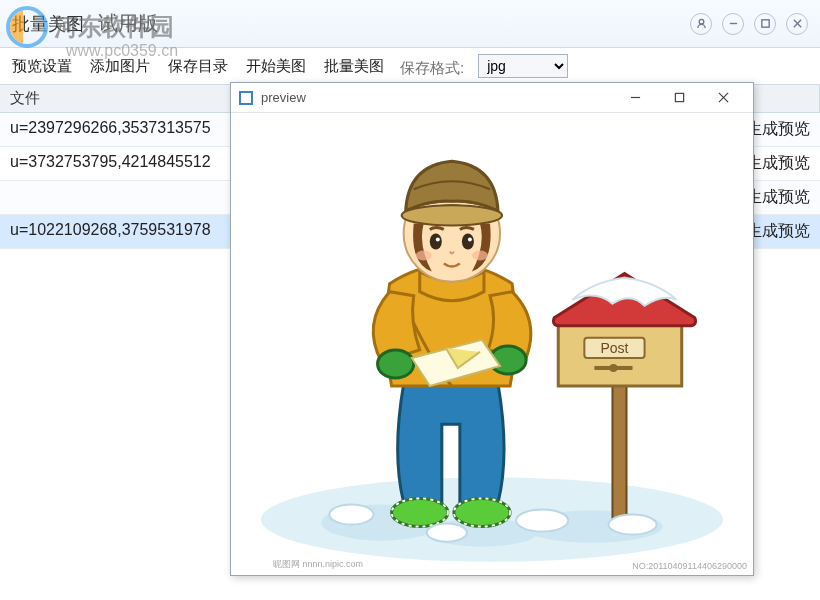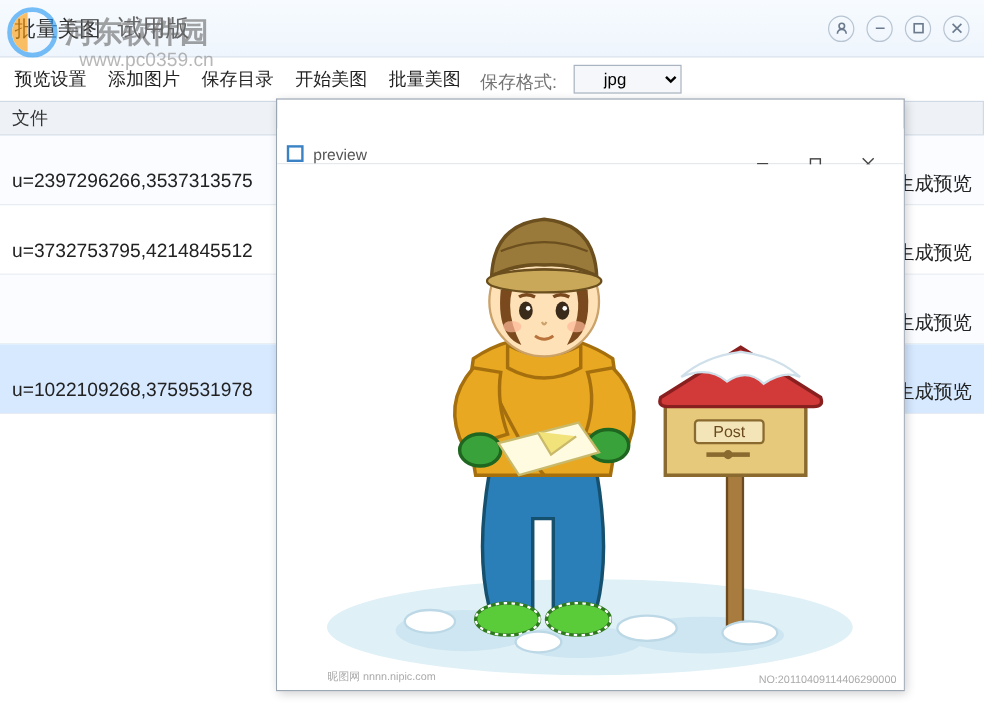--- a/index.html
+++ b/index.html
@@ -15,37 +15,37 @@
 
 .watermark { position: absolute; left: 6px; top: 6px; display: flex; align-items: center; font-size: 24px; font-weight: 700; color: #666; opacity: 0.6; pointer-events: none; z-index: 5; }
 .watermark .logo { width: 42px; height: 42px; border-radius: 50%; border: 4px solid #2196f3; position: relative; overflow: hidden; }
 .watermark .logo::before { content:""; position:absolute; left:-4px; top:-4px; width:50%; height:108%; background:#ff9800; }
 .watermark .txt { margin-left: 6px; font-family: Liberation Serif, serif; }
 .watermark .url { position: absolute; left: 60px; top: 36px; font-size: 16px; font-weight: 400; color: #888; }
 
 .toolbar { display: flex; align-items: flex-end; gap: 14px; padding: 6px 10px; background: #fff; border-bottom: 1px solid #d0dae6; font-size: 15px; }
 .toolbar .tbtn { color: #222; cursor: pointer; padding: 2px 2px; }
 .toolbar .lbl { color: #737373; }
-.toolbar select { width: 90px; height: 24px; border: 1px solid #aab4c0; background: #f5f7fa; font-size: 14px; padding: 0 20px; }
+.toolbar select { width: 90px; height: 24px; border: 1px solid #aab4c0; background: #f5f7fa; font-size: 14px; padding: 0 4px; }
 
 .table-head { display: flex; background: #eef2f7; border-bottom: 1px solid #d0dae6; }
 .table-head .th { padding: 4px 10px; font-size: 15px; color: #333; border-right: 1px solid #d0dae6; }
 .th-file { flex: 0 0 370px; text-align: left; }
 .th-preview { flex: 1; text-align: center; }
 
 .rows { }
 .row { display: flex; border-bottom: 1px solid #e6ecf2; }
 .row:nth-child(odd){ background: #fafcff; }
 .row.sel { background: #d6e9ff; }
-.row .cell { padding: 6px 10px; font-size: 16px; color: #222; margin-top: 24px; }
+.row .cell { padding: 6px 10px; font-size: 16px; color: #222; }
 .cell-file { flex: 0 0 370px; overflow: hidden; white-space: nowrap; }
 .cell-preview { flex: 1; text-align: right; }
 
 .preview-win { position: absolute; left: 230px; top: 82px; width: 524px; height: 494px; background: #fff; border: 1px solid #9aa6b2; box-shadow: 2px 2px 8px rgba(0,0,0,0.2); display: flex; flex-direction: column; z-index: 10; }
-.preview-tb { height: 30px; background: #fff; display: flex; align-items: flex-start; padding: 14px 8px; border-bottom: 1px solid #e0e4e8; margin-top: 24px; }
+.preview-tb { height: 30px; background: #fff; display: flex; align-items: center; padding: 14px 8px; border-bottom: 1px solid #e0e4e8; }
 .preview-tb .pico { width: 14px; height: 14px; border: 2px solid #3b82c4; margin-right: 8px; }
 .preview-tb .ptitle { font-size: 13px; color: #555; }
 .preview-tb .pspacer { flex: 1; }
 .preview-tb .pbtn { width: 44px; height: 30px; display: flex; align-items: center; justify-content: center; cursor: pointer; color: #555; }
 .preview-tb .pbtn svg { width: 11px; height: 11px; stroke: #444; fill: none; stroke-width: 1.3; }
 
 .preview-body { flex: 1; display: flex; align-items: flex-start; justify-content: center; overflow: hidden; background: #fff; }
 .preview-body svg { max-width: 100%; max-height: 100%; }
 .wm-bottom { position: absolute; bottom: 4px; font-size: 9px; color: #aaa; }
 .wm-bl { left: 6px; margin-left: 36px; }

